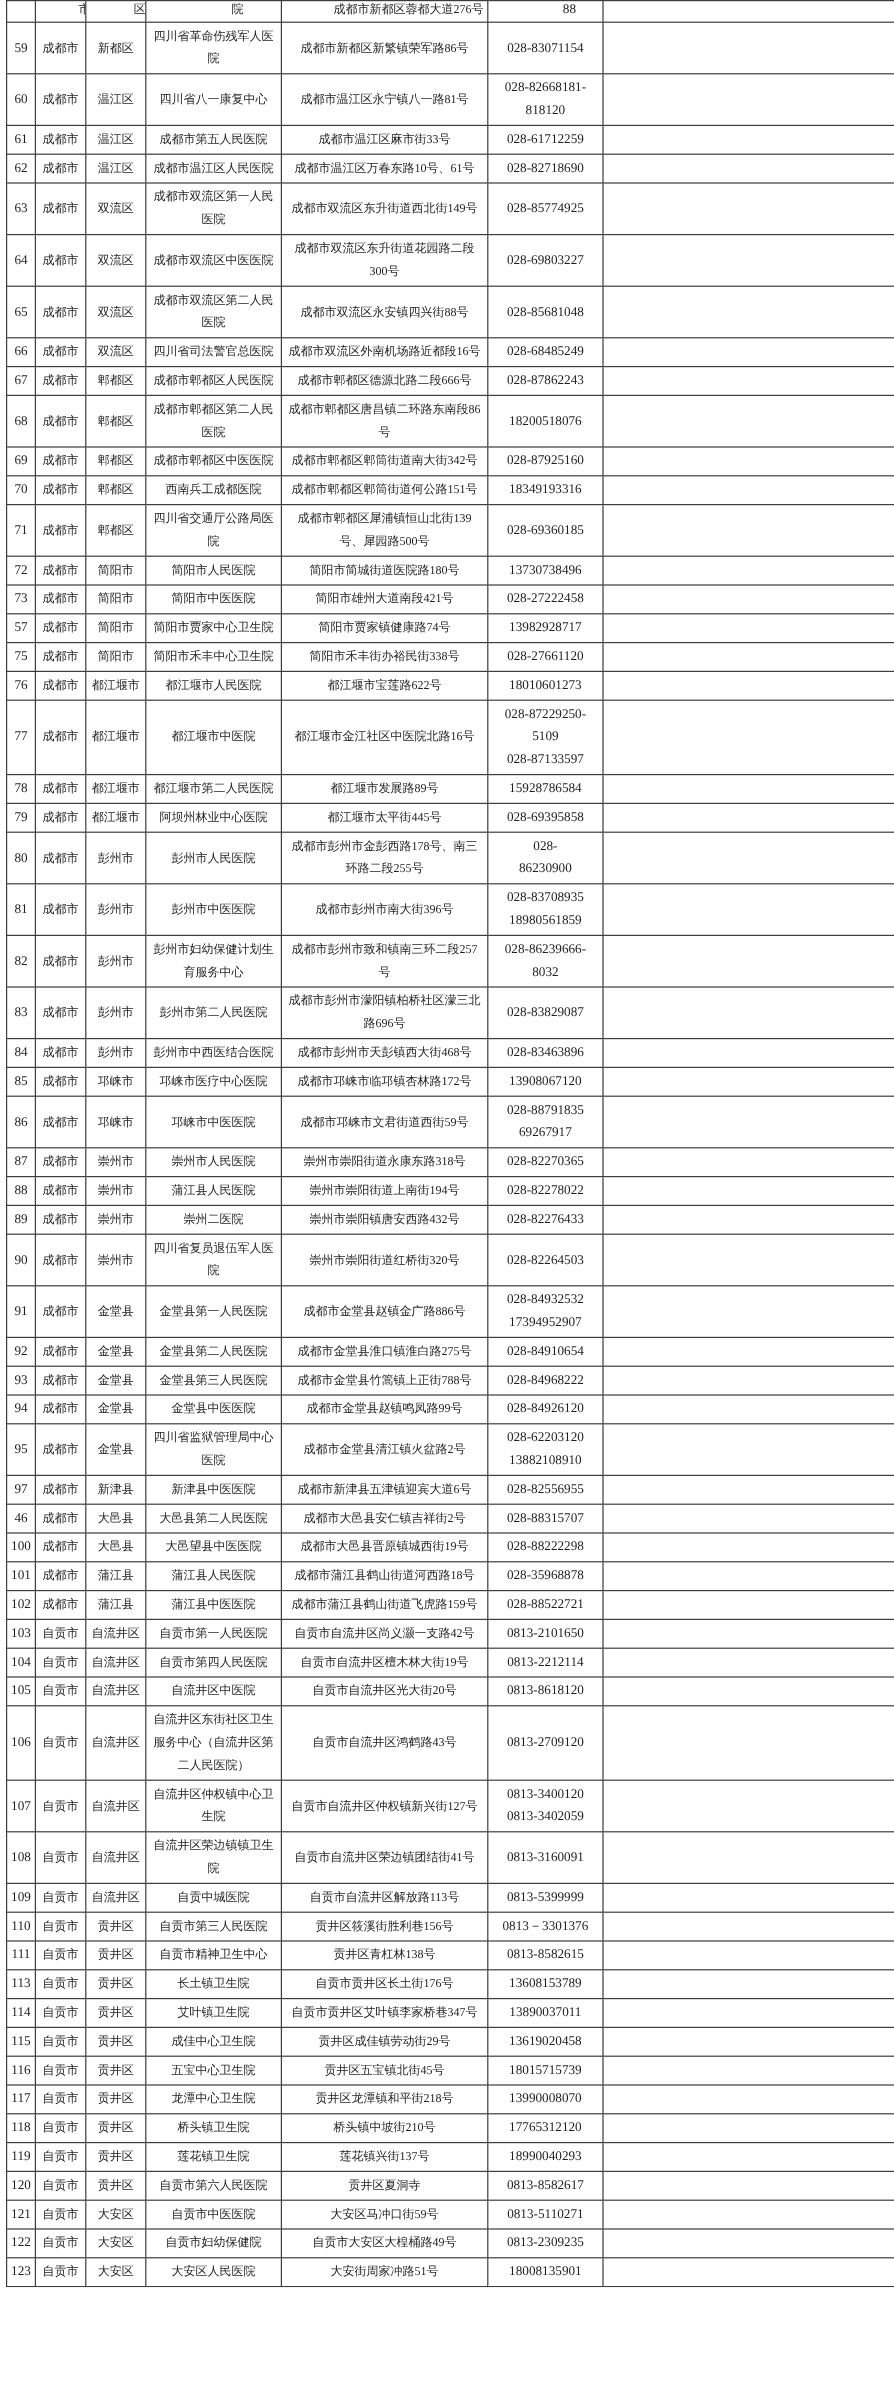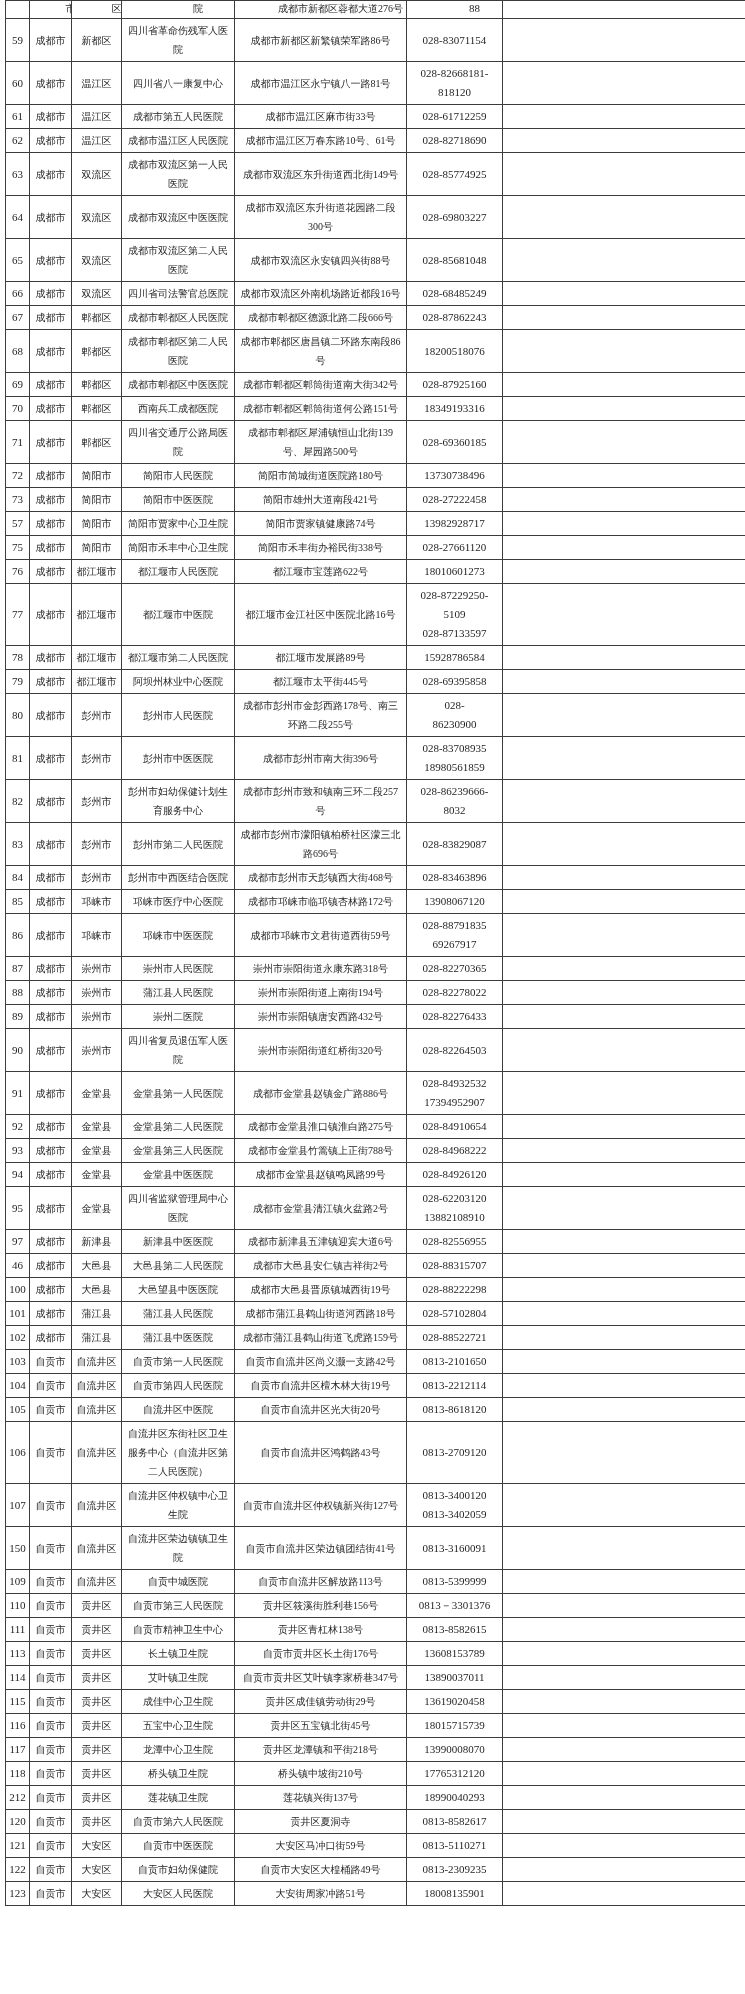--- a/index.html
+++ b/index.html
@@ -476,21 +476,21 @@
           <td class="c-phone">028-88222298</td>
           <td class="c-extra"></td>
         </tr>
 
         <tr>
           <td class="c-no">101</td>
           <td class="c-city">成都市</td>
           <td class="c-district">蒲江县</td>
           <td class="c-hospital">蒲江县人民医院</td>
           <td class="c-address">成都市蒲江县鹤山街道河西路18号</td>
-          <td class="c-phone">028-57102804</td>
+          <td class="c-phone">028-35968878</td>
           <td class="c-extra"></td>
         </tr>
 
         <tr>
           <td class="c-no">102</td>
           <td class="c-city">成都市</td>
           <td class="c-district">蒲江县</td>
           <td class="c-hospital">蒲江县中医医院</td>
           <td class="c-address">成都市蒲江县鹤山街道飞虎路159号</td>
           <td class="c-phone">028-88522721</td>
@@ -545,21 +545,21 @@
           <td class="c-district">自流井区</td>
           <td class="c-hospital">自流井区仲权镇中心卫
 生院</td>
           <td class="c-address">自贡市自流井区仲权镇新兴街127号</td>
           <td class="c-phone">0813-3400120
 0813-3402059</td>
           <td class="c-extra"></td>
         </tr>
 
         <tr>
-          <td class="c-no">150</td>
+          <td class="c-no">108</td>
           <td class="c-city">自贡市</td>
           <td class="c-district">自流井区</td>
           <td class="c-hospital">自流井区荣边镇镇卫生
 院</td>
           <td class="c-address">自贡市自流井区荣边镇团结街41号</td>
           <td class="c-phone">0813-3160091</td>
           <td class="c-extra"></td>
         </tr>
 
         <tr>
@@ -647,21 +647,21 @@
           <td class="c-no">118</td>
           <td class="c-city">自贡市</td>
           <td class="c-district">贡井区</td>
           <td class="c-hospital">桥头镇卫生院</td>
           <td class="c-address">桥头镇中坡街210号</td>
           <td class="c-phone">17765312120</td>
           <td class="c-extra"></td>
         </tr>
 
         <tr>
-          <td class="c-no">212</td>
+          <td class="c-no">119</td>
           <td class="c-city">自贡市</td>
           <td class="c-district">贡井区</td>
           <td class="c-hospital">莲花镇卫生院</td>
           <td class="c-address">莲花镇兴街137号</td>
           <td class="c-phone">18990040293</td>
           <td class="c-extra"></td>
         </tr>
 
         <tr>
           <td class="c-no">120</td>

